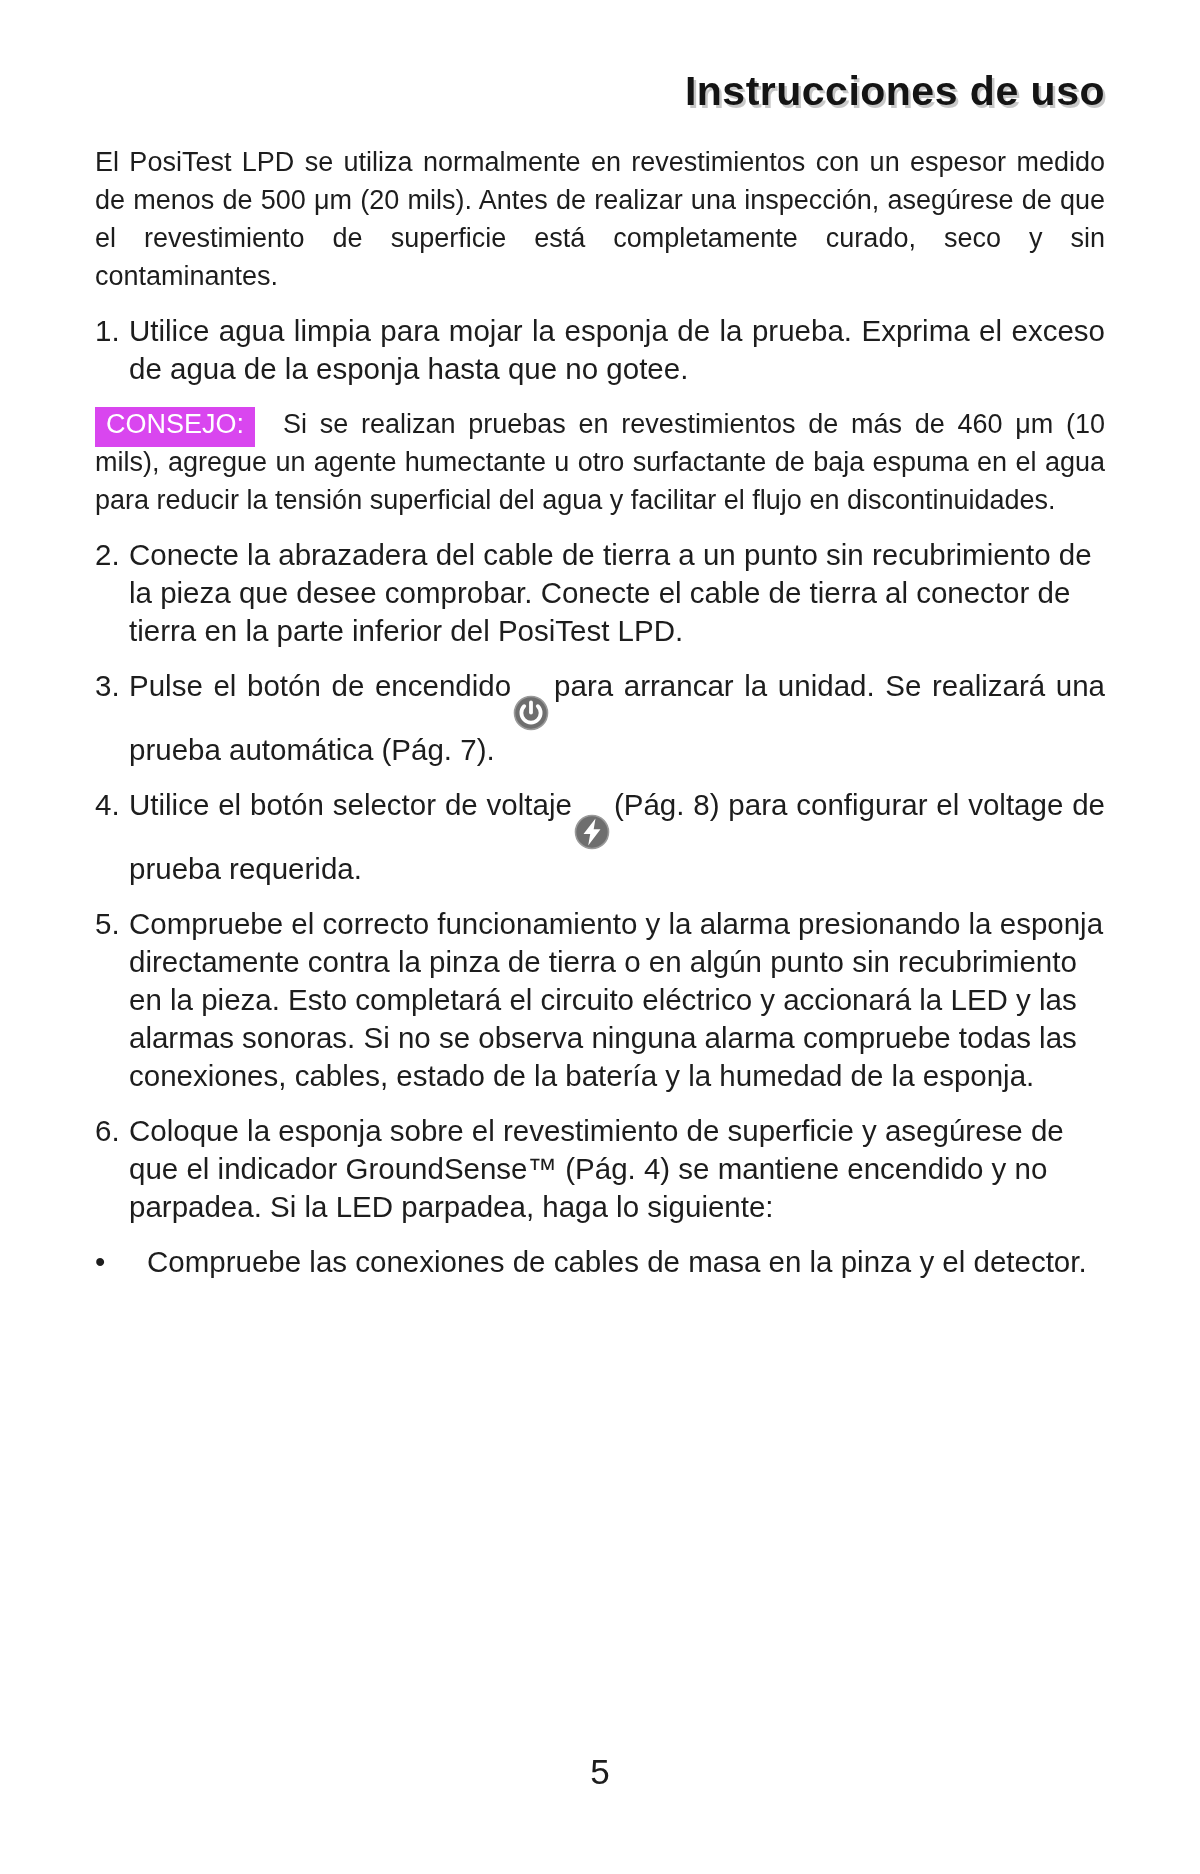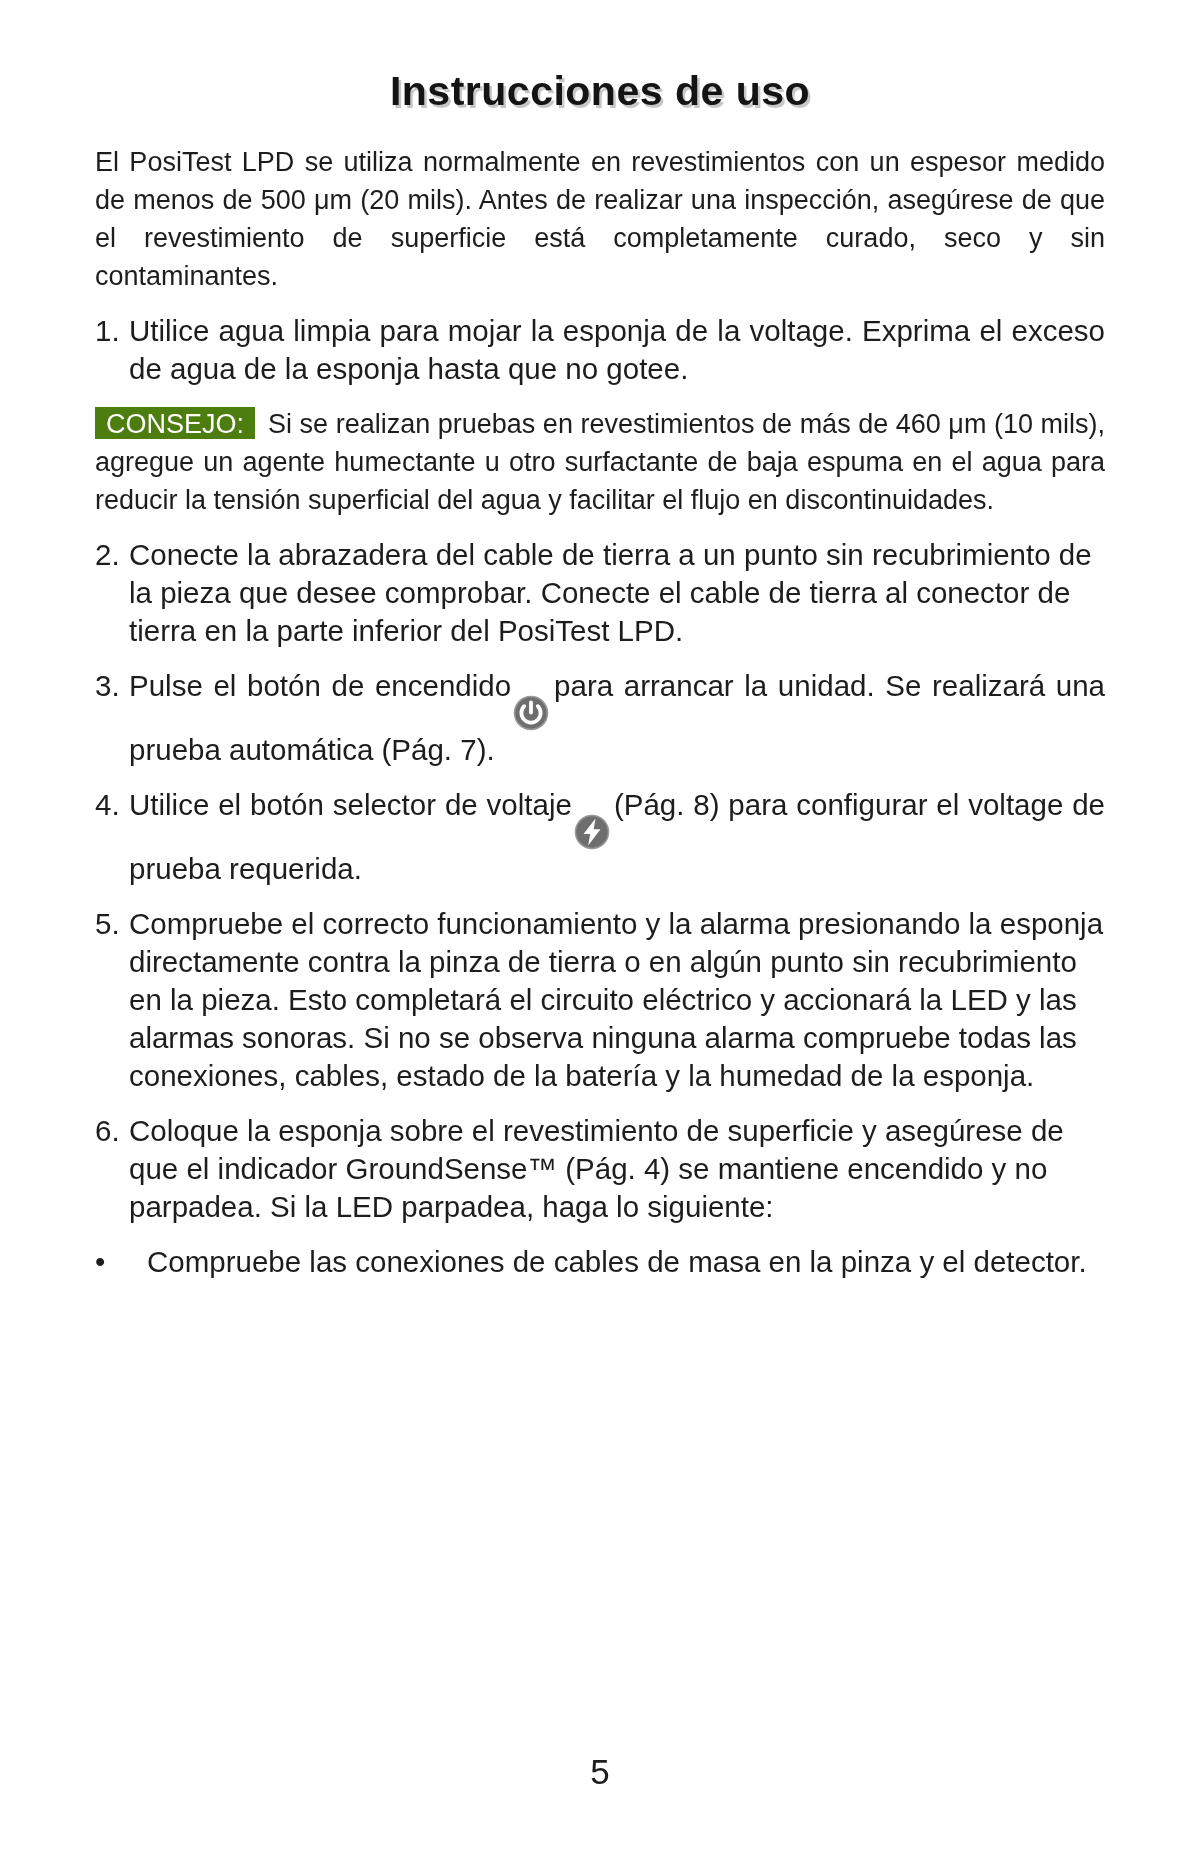--- a/index.html
+++ b/index.html
@@ -6,42 +6,42 @@
   body {
     width: 1200px; height: 1874px;
     background: #ffffff; position: relative; overflow: hidden;
     font-family: "Liberation Sans", "DejaVu Sans", sans-serif;
     color: #1d1d1d;
     -webkit-font-smoothing: antialiased;
   }
   .page { padding: 68px 95px 0 95px; }
 
   .title {
-    text-align: center;
+    text-align: right;
     font-size: 41px; font-weight: 700; color: #141414;
     letter-spacing: 0.5px;
     margin: 0 0 28px 0;
     text-shadow: 2.5px 2.5px 0 rgba(0,0,0,0.22);
   }
 
   .para { font-size: 27px; line-height: 38px; margin: 17px 0; }
   .justify { text-align: justify; }
 
   .step { display: flex; font-size: 29.5px; line-height: 38px; margin: 17px 0; }
   .step .num { flex: 0 0 34px; }
   .step .stext { flex: 1; min-width: 0; }
 
   .bullet { display: flex; font-size: 29.5px; line-height: 38px; margin: 17px 0; }
   .bullet .marker { flex: 0 0 34px; }
   .bullet .stext { flex: 1; margin-left: 18px; }
 
   .tip-label {
-    background: #4d7c0f; color: #ffffff;
-    padding: 2px 11px 0 11px;
-    margin-right: 13px;
+    background: #d946ef; color: #ffffff;
+    padding: 2px 11px 8px 11px;
+    margin-right: 28px;
     white-space: nowrap;
   }
 
   .icon { display: inline-block; vertical-align: -9px; line-height: 0; }
   .icon svg { display: inline-block; vertical-align: top; }
   .icon.power { margin: 0 5px 0 2px; }
   .icon.audio { margin: 0 7px; }
   .icon.volt  { margin: 0 4px 0 2px; }
 
   .page-number {
@@ -53,21 +53,21 @@
 <body>
 
 <div class="page">
 
   <h1 class="title">Instrucciones de uso</h1>
 
   <p class="para justify">El PosiTest LPD se utiliza normalmente en revestimientos con un espesor medido de menos de 500 μm (20 mils). Antes de realizar una inspección, asegúrese de que el revestimiento de superficie está completamente curado, seco y sin contaminantes.</p>
 
   <div class="step">
     <span class="num">1.</span>
-    <span class="stext justify">Utilice agua limpia para mojar la esponja de la voltage. Exprima el exceso de agua de la esponja hasta que no gotee.</span>
+    <span class="stext justify">Utilice agua limpia para mojar la esponja de la prueba. Exprima el exceso de agua de la esponja hasta que no gotee.</span>
   </div>
 
   <p class="para justify"><span class="tip-label">CONSEJO:</span><span>Si se realizan pruebas en revestimientos de más de 460 μm (10 mils), agregue un agente humectante u otro surfactante de baja espuma en el agua para reducir la tensión superficial del agua y facilitar el flujo en discontinuidades.</span></p>
 
   <div class="step">
     <span class="num">2.</span>
     <span class="stext">Conecte la abrazadera del cable de tierra a un punto sin recubrimiento de la pieza que desee comprobar. Conecte el cable de tierra al conector de tierra en la parte inferior del PosiTest LPD.</span>
   </div>
 
   <div class="step">

